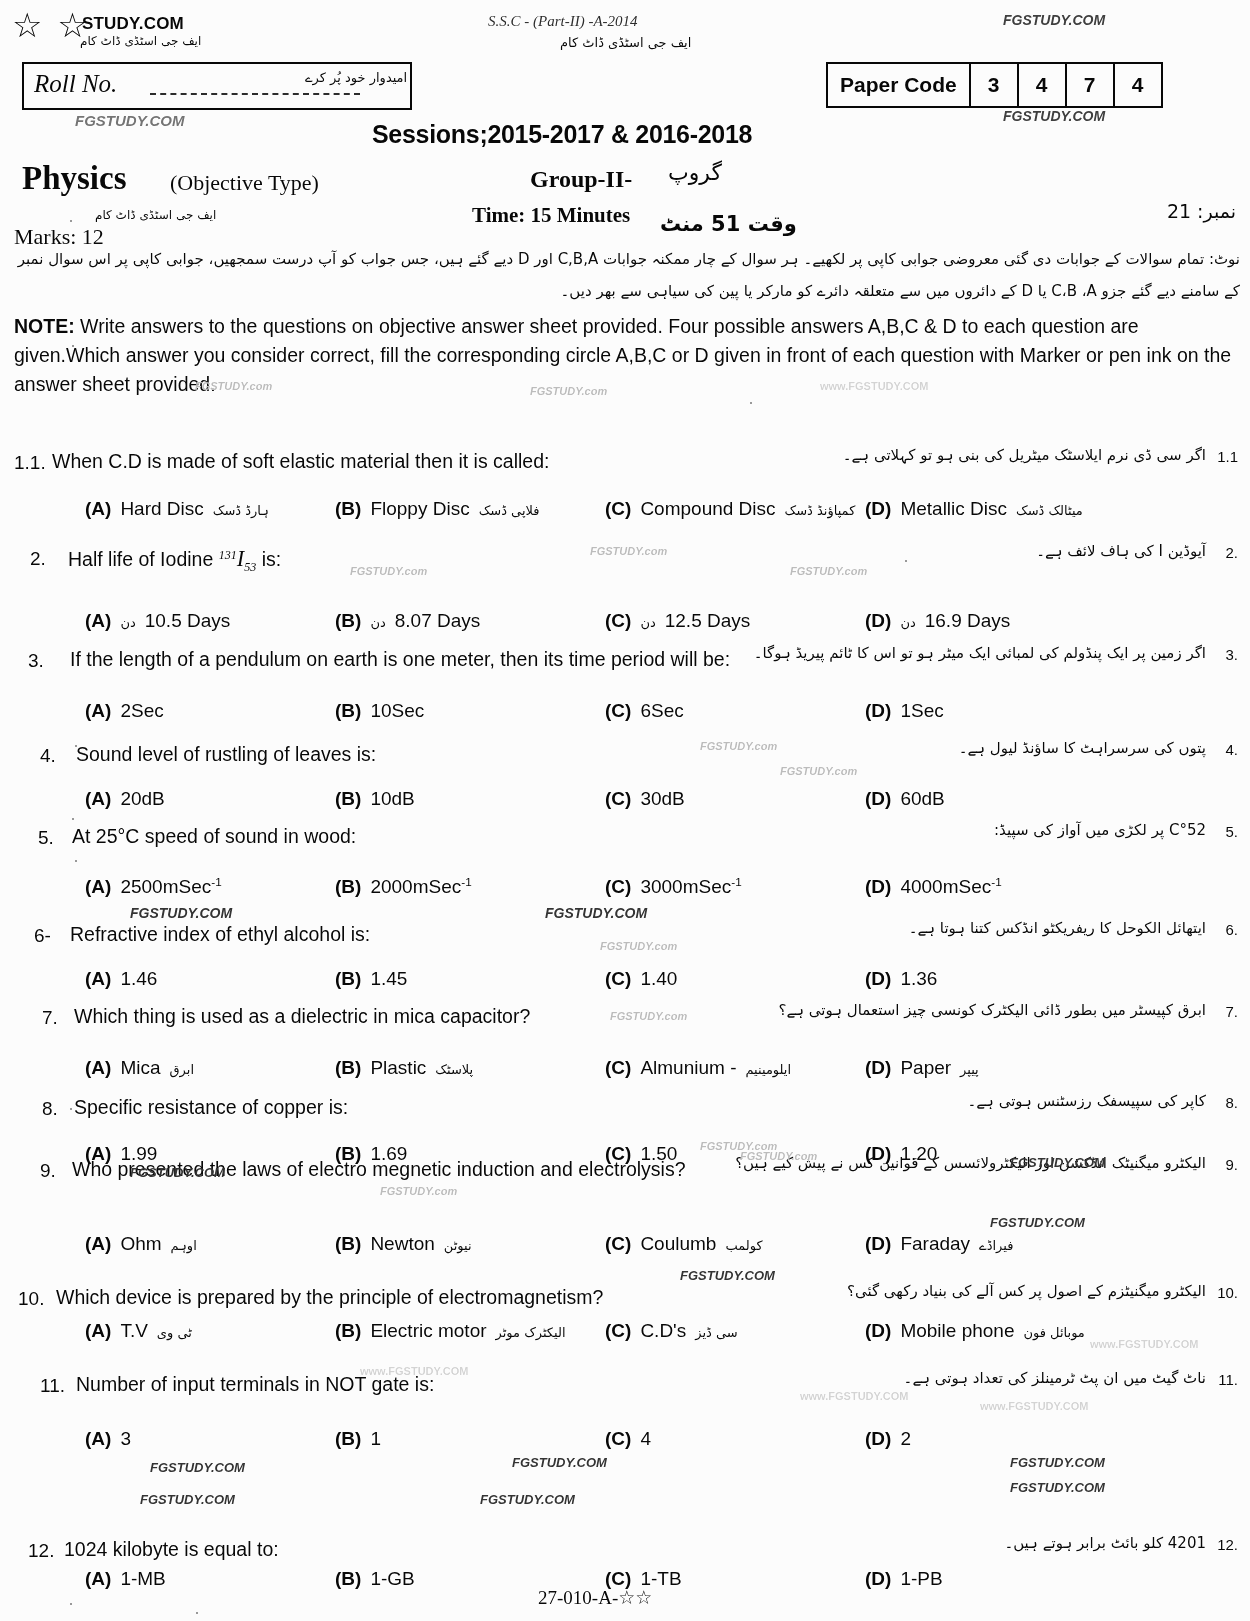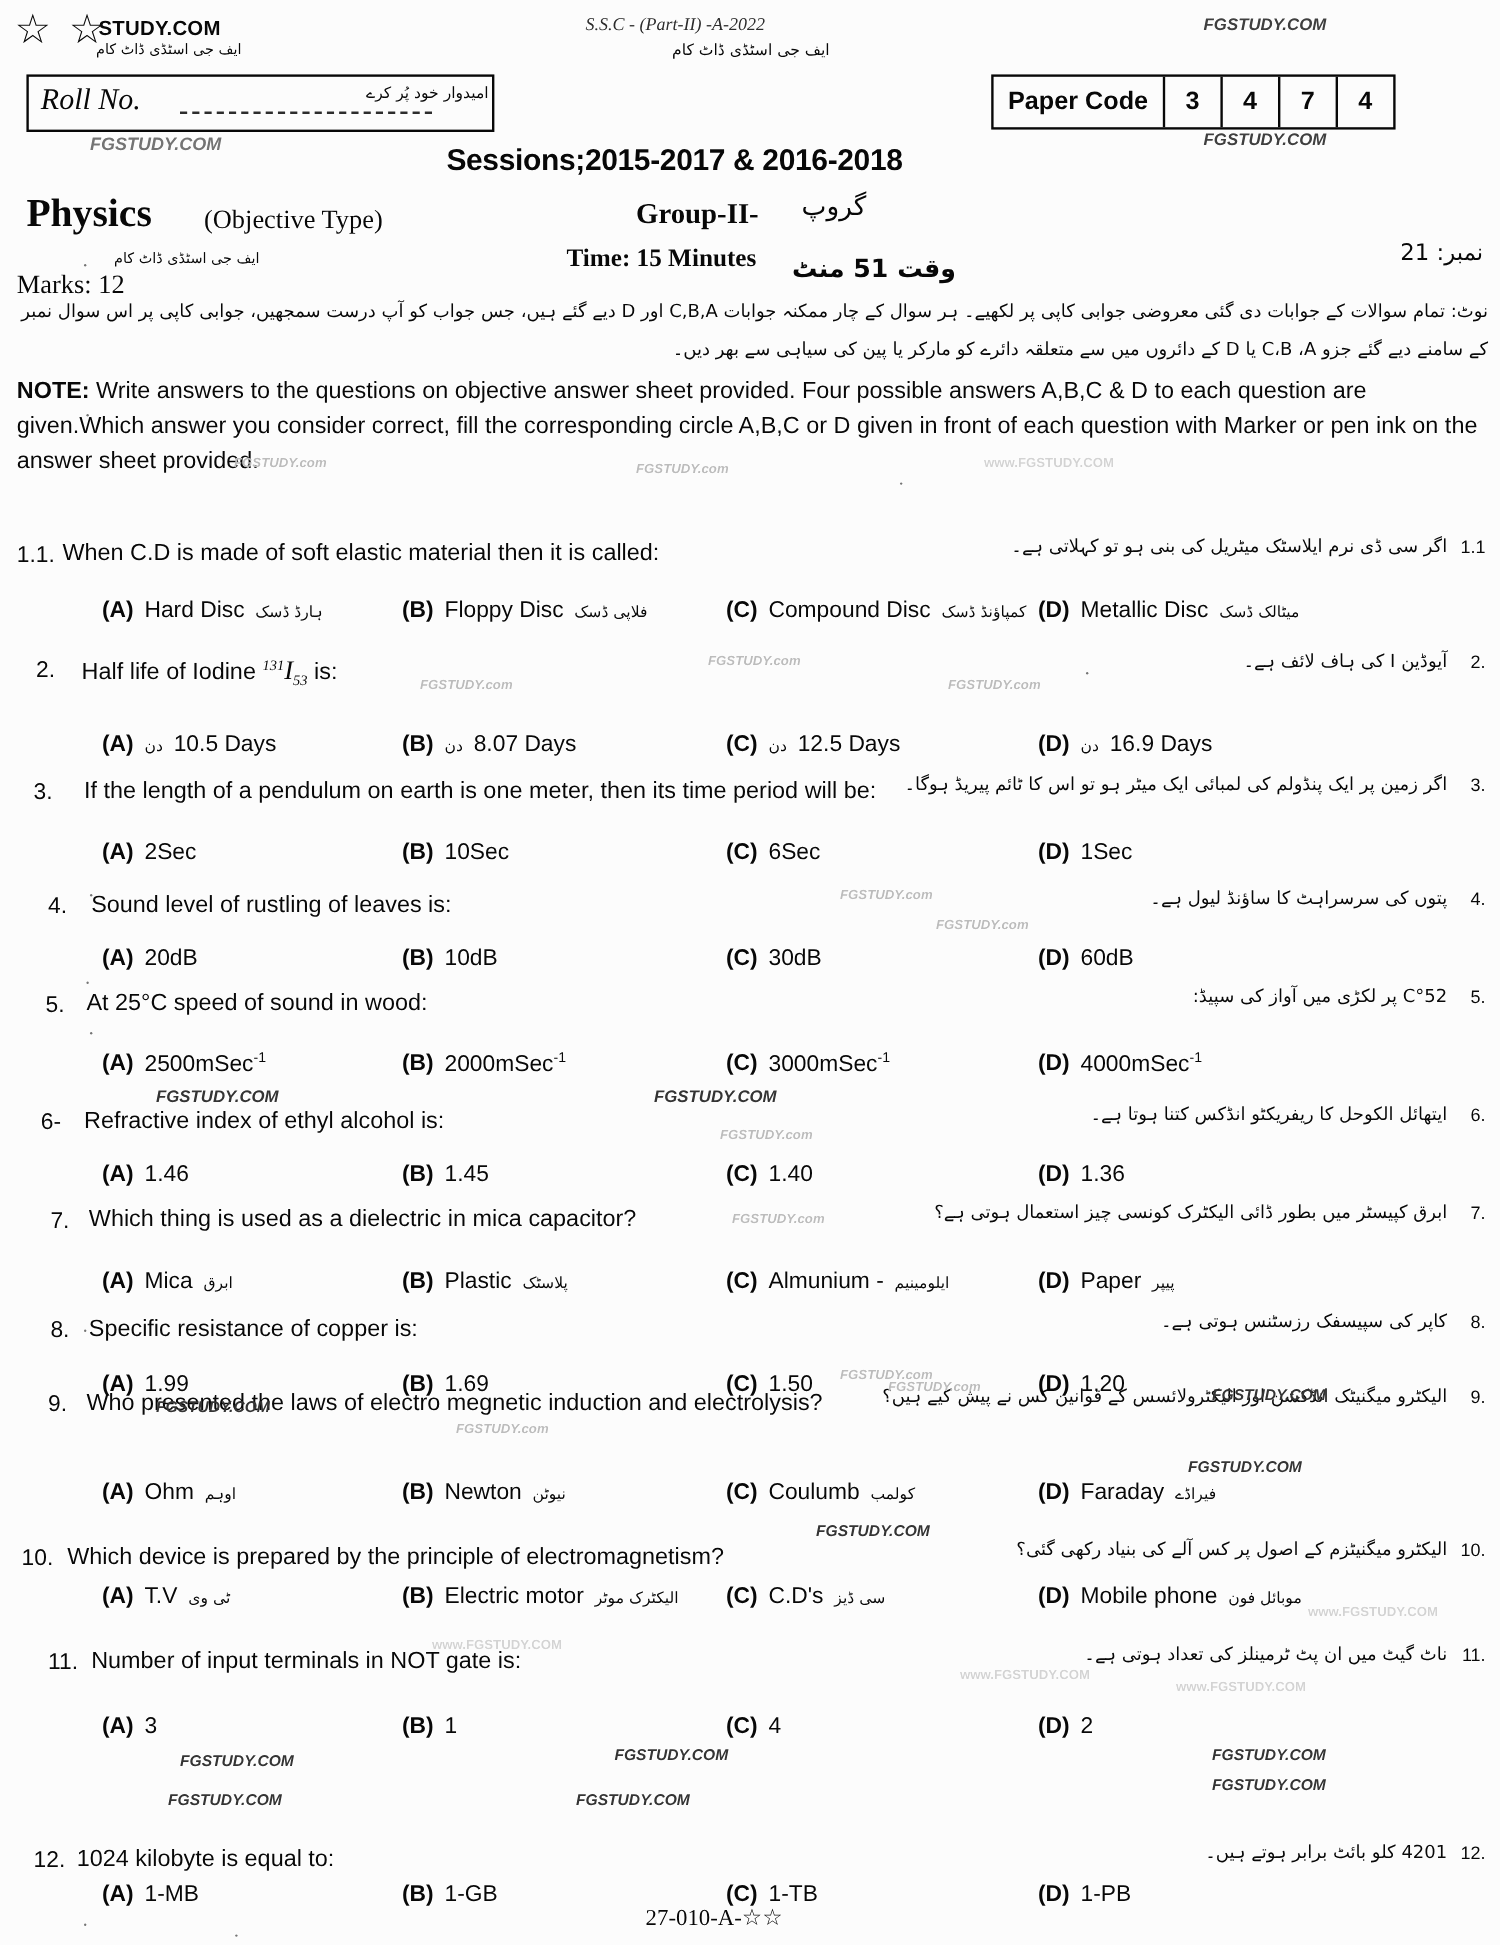--- a/index.html
+++ b/index.html
@@ -97,21 +97,21 @@
 <body>
 
 <div id="page">
 
   <div class="abs" id="stars">
     <span class="star-glyph">☆ ☆</span>
   </div>
   <div class="abs" id="brand-top">STUDY.COM</div>
   <div class="abs urdu" id="brand-top-urdu">ایف جی اسٹڈی ڈاٹ کام</div>
 
-  <div class="abs" id="ssc-line">S.S.C - (Part-II) -A-2022</div>
+  <div class="abs" id="ssc-line">S.S.C - (Part-II) -A-2014</div>
   <div class="abs urdu" id="ssc-urdu">ایف جی اسٹڈی ڈاٹ کام</div>
 
   <div class="abs wm" id="wm-h1">FGSTUDY.COM</div>
   <div class="abs wm" id="wm-h2">FGSTUDY.COM</div>
 
   <div class="abs" id="rollbox"></div>
   <div class="abs" id="rollno-label">Roll No.</div>
   <div class="abs" id="rollno-line"></div>
   <div class="abs urdu" id="rollno-urdu">امیدوار خود پُر کرے</div>
   <div class="abs wm" id="wm-roll">FGSTUDY.COM</div>

